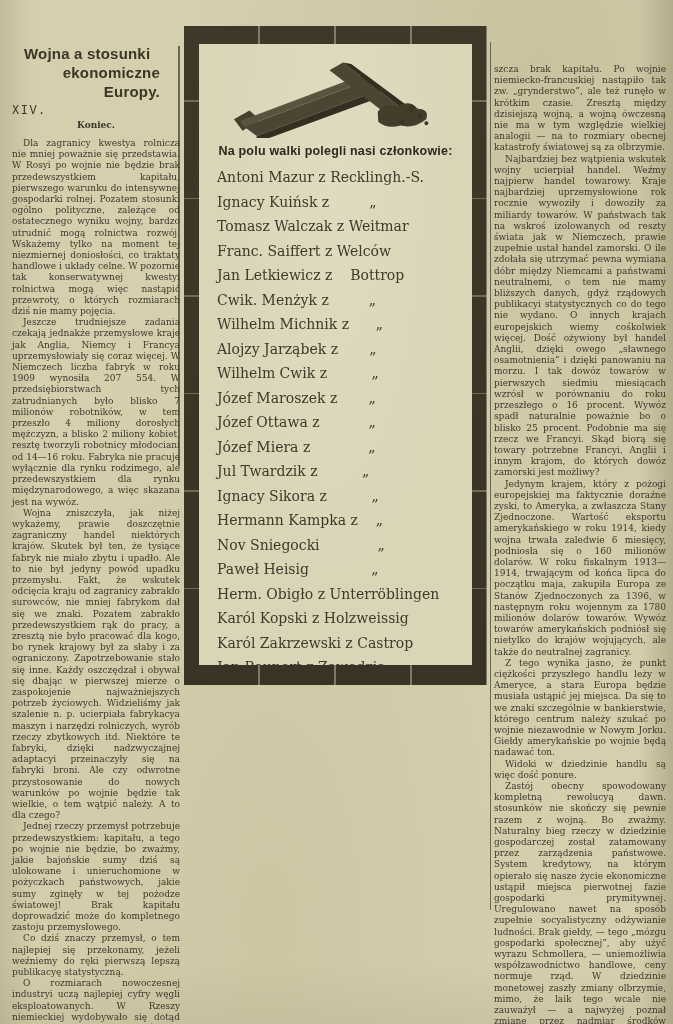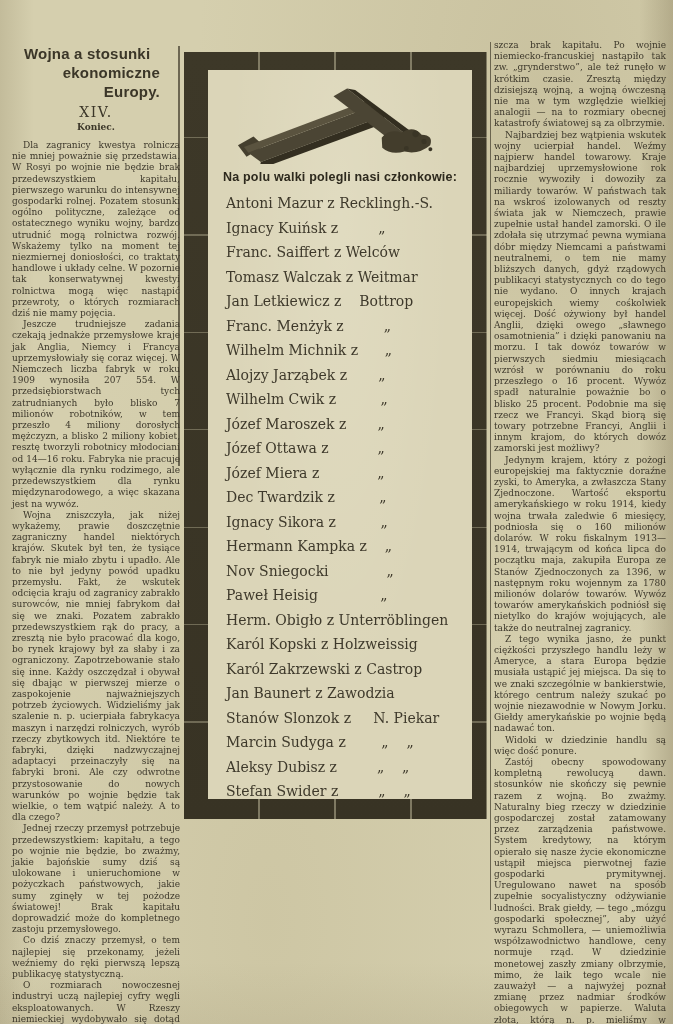--- a/index.html
+++ b/index.html
@@ -12,32 +12,32 @@
       linear-gradient(90deg, rgba(130,118,85,.22), rgba(0,0,0,0) 5%, rgba(0,0,0,0) 95%, rgba(110,98,68,.30)),
       linear-gradient(0deg, rgba(130,118,85,.12), rgba(0,0,0,0) 6%),
       #d5cfae;
   }
   
   .col-left{position:absolute;left:12px;top:44px;width:168px;}
   .art-title{font-family:"Liberation Sans",sans-serif;font-weight:bold;font-size:15px;
     line-height:19px;margin:0 6px 3px 0;color:#3b3628;letter-spacing:.2px;}
   .t1{display:block;padding-left:12px;}
   .t2{display:block;text-align:right;padding-right:14px;}
-  .art-part{text-align:center;font-size:14px;letter-spacing:1.5px;color:#3b3628;}
+  .art-part{font-size:12px;letter-spacing:1.5px;color:#3b3628;font-family:Liberation Mono, monospace;}
   .art-sub{text-align:center;font-size:9px;font-weight:bold;margin:2px 11px 8px;color:#3b3628;}
   .para{margin:0;text-indent:11px;text-align:justify;font-size:9px;line-height:11.2px;color:#3d382b;}
-  .col-right .para:first-child{text-indent:0;}
+  .col-right .para:first-child{text-indent:0;margin-top:24px;}
   
   .rule{position:absolute;width:1.5px;background:#4a4433;opacity:.75;}
   .rule-a{left:178px;top:46px;height:420px;}
   .rule-b{left:489.5px;top:42px;height:868px;}
   
   .memorial{
-    position:absolute;left:184px;top:52px;width:303px;height:767px;box-sizing:border-box;
-    padding:18px 15px 20px 24px;
+    position:absolute;left:184px;top:26px;width:303px;height:659px;box-sizing:border-box;
+    padding:18px 15px 20px 15px;
     background-image:
       repeating-linear-gradient(90deg, rgba(213,207,174,0) 0 74px, rgba(213,207,174,.45) 74px 76px),
       repeating-linear-gradient(0deg, rgba(213,207,174,0) 0 96px, rgba(213,207,174,.35) 96px 97.5px),
       radial-gradient(circle at 20% 30%, rgba(190,182,150,.25) 0 2px, transparent 3px),
       linear-gradient(#3d3828,#383324);
   }
   .frame-inner{
     width:100%;height:100%;box-sizing:border-box;overflow:hidden;
     background:
       radial-gradient(ellipse at 50% 20%, rgba(255,255,240,.15), transparent 60%),
@@ -97,31 +97,31 @@
             <circle cx="172" cy="72" r="2.4" fill="#3a3526"></circle>
             <circle cx="196" cy="74" r="2.0" fill="#3a3526"></circle>
           </g>
         </svg>
       </div>
       <div class="m-header">Na polu walki polegli nasi członkowie:</div>
       <div class="m-list">
 
       <div class="m-row">Antoni Mazur z Recklingh.-S.</div>
           <div class="m-row">Ignacy Kuińsk z         „</div>
+          <div class="m-row">Tomasz Walczak z Weitmar</div>
           <div class="m-row">Franc. Saiffert z Welców</div>
-          <div class="m-row">Tomasz Walczak z Weitmar</div>
           <div class="m-row">Jan Letkiewicz z    Bottrop</div>
-          <div class="m-row">Franc. Menżyk z         „</div>
+          <div class="m-row">Cwik. Menżyk z         „</div>
           <div class="m-row">Wilhelm Michnik z      „</div>
           <div class="m-row">Alojzy Jarząbek z       „</div>
           <div class="m-row">Wilhelm Cwik z          „</div>
           <div class="m-row">Józef Maroszek z       „</div>
           <div class="m-row">Józef Ottawa z           „</div>
           <div class="m-row">Józef Miera z             „</div>
-          <div class="m-row">Dec Twardzik z          „</div>
+          <div class="m-row">Jul Twardzik z          „</div>
           <div class="m-row">Ignacy Sikora z          „</div>
           <div class="m-row">Hermann Kampka z    „</div>
           <div class="m-row">Nov Sniegocki             „</div>
           <div class="m-row">Paweł Heisig              „</div>
           <div class="m-row">Herm. Obigło z Unterröblingen</div>
           <div class="m-row">Karól Kopski z Holzweissig</div>
           <div class="m-row">Karól Zakrzewski z Castrop</div>
           <div class="m-row">Jan Baunert z Zawodzia</div>
           <div class="m-row">Stanów Slonzok z     N. Piekar</div>
           <div class="m-row">Marcin Sudyga z        „    „</div>

